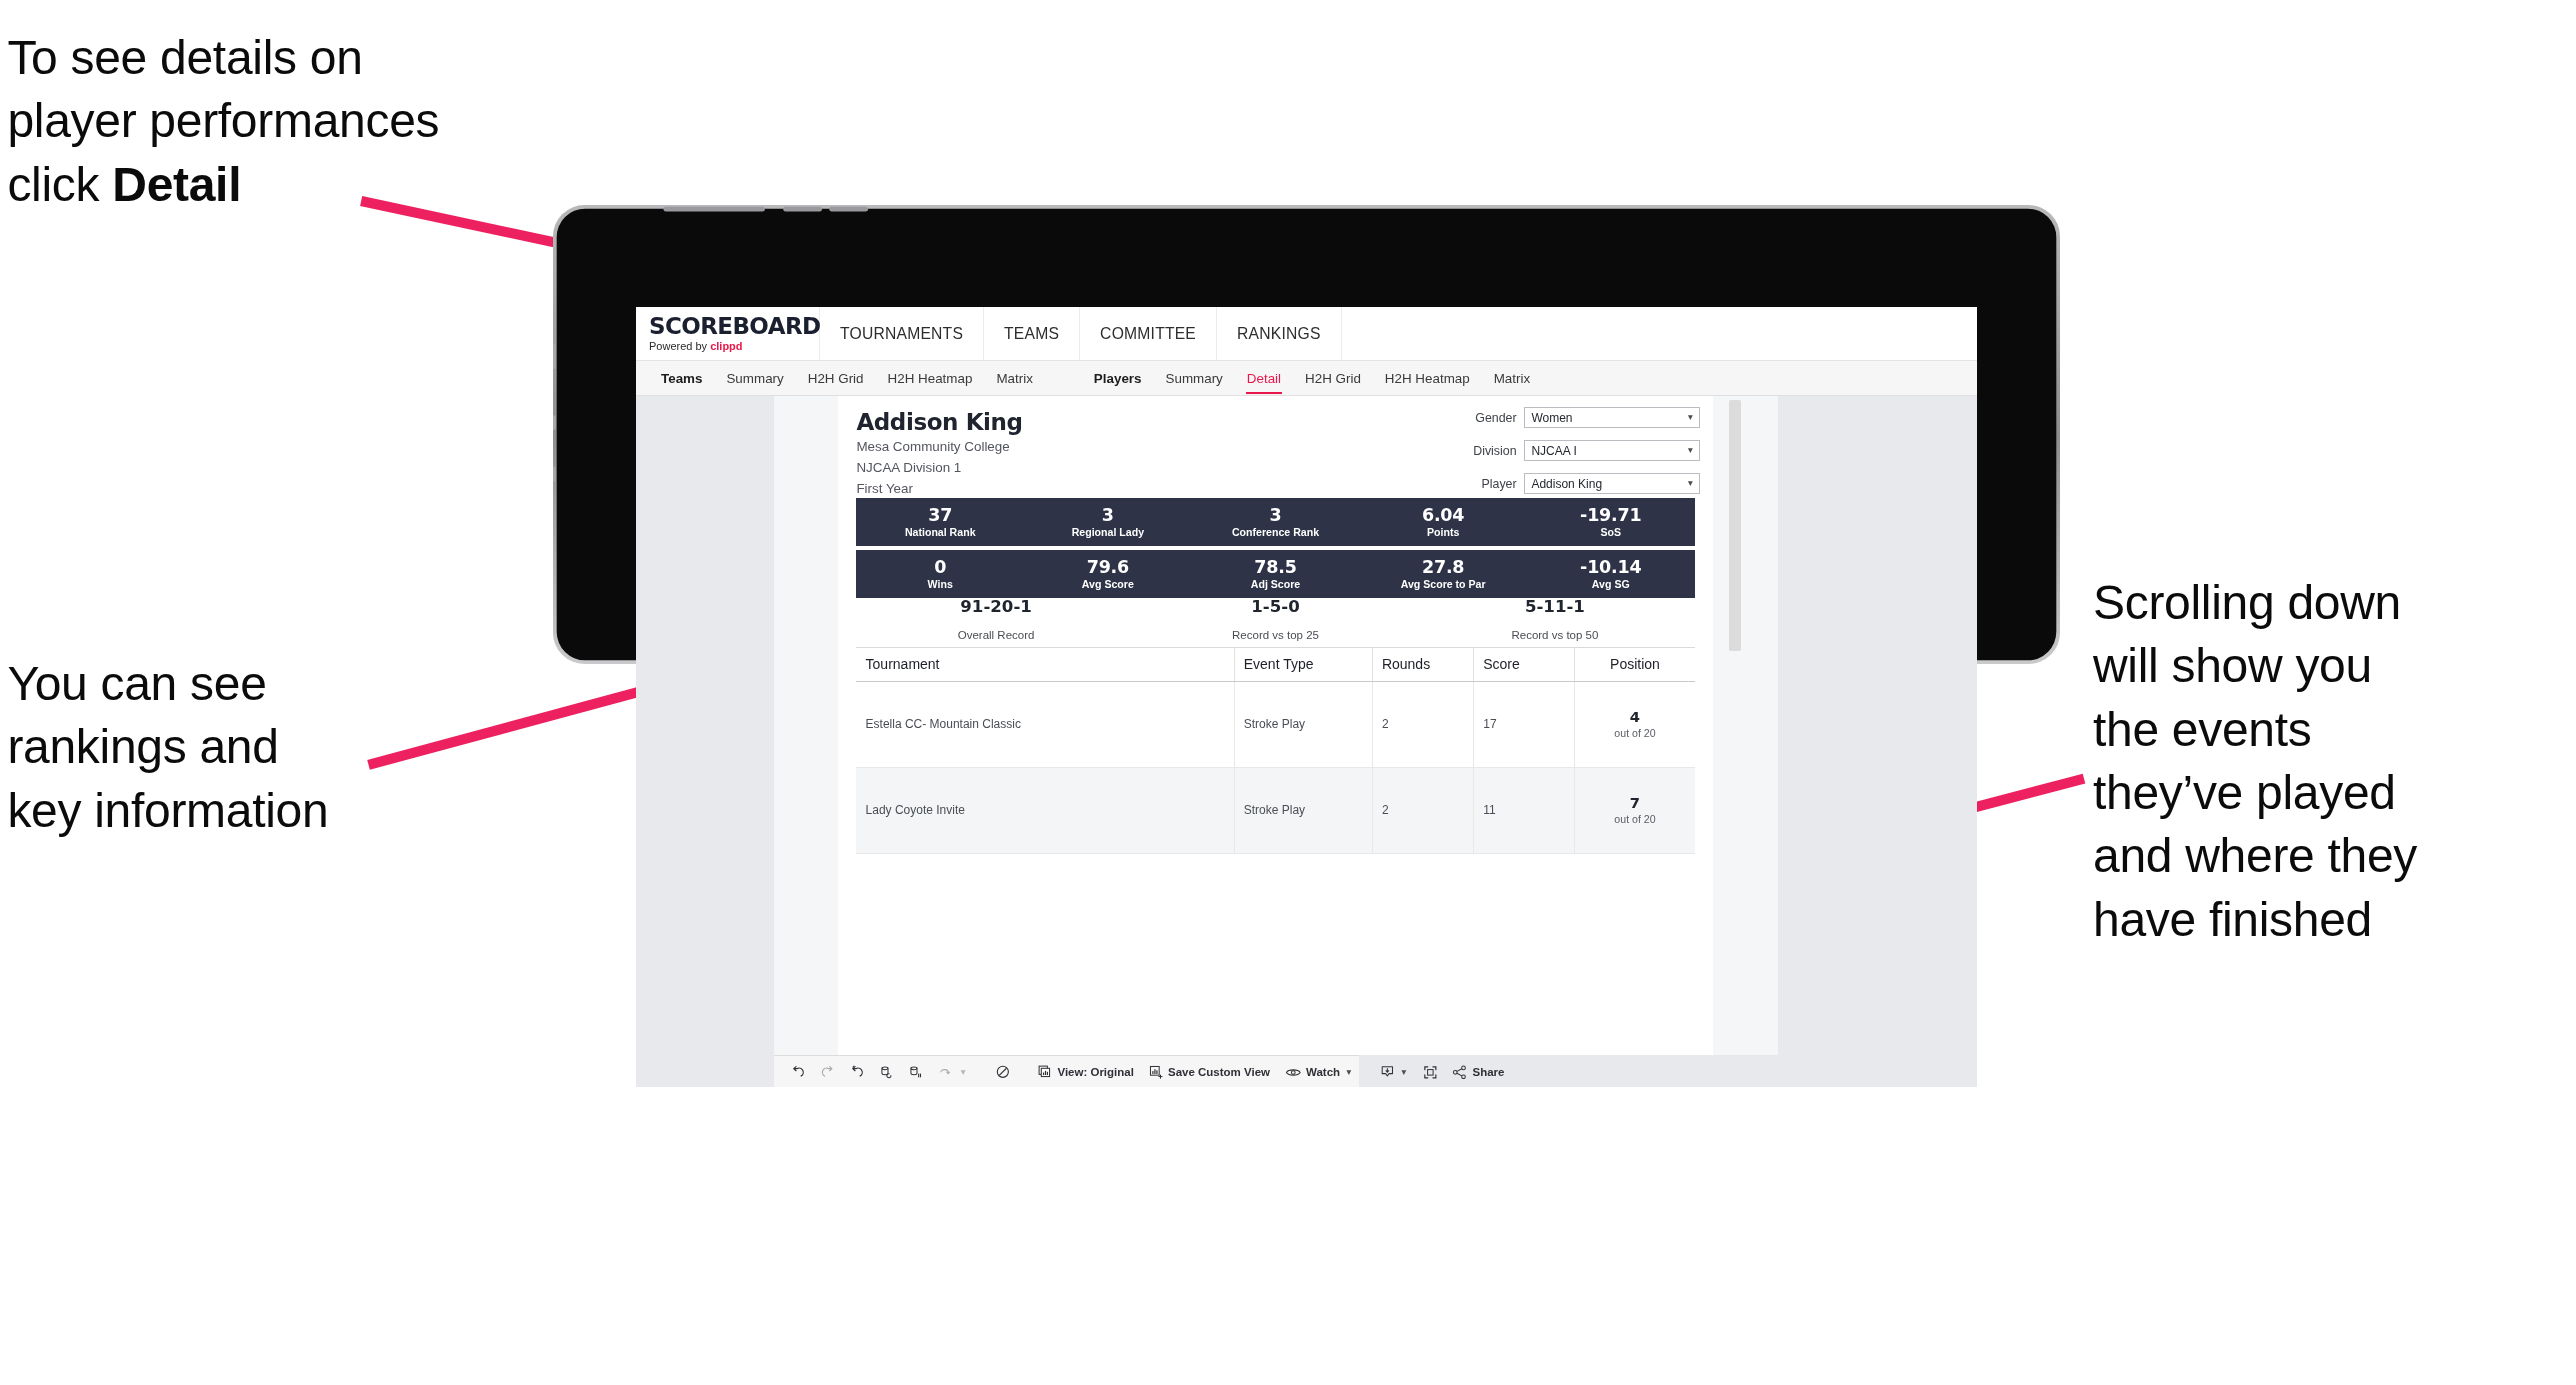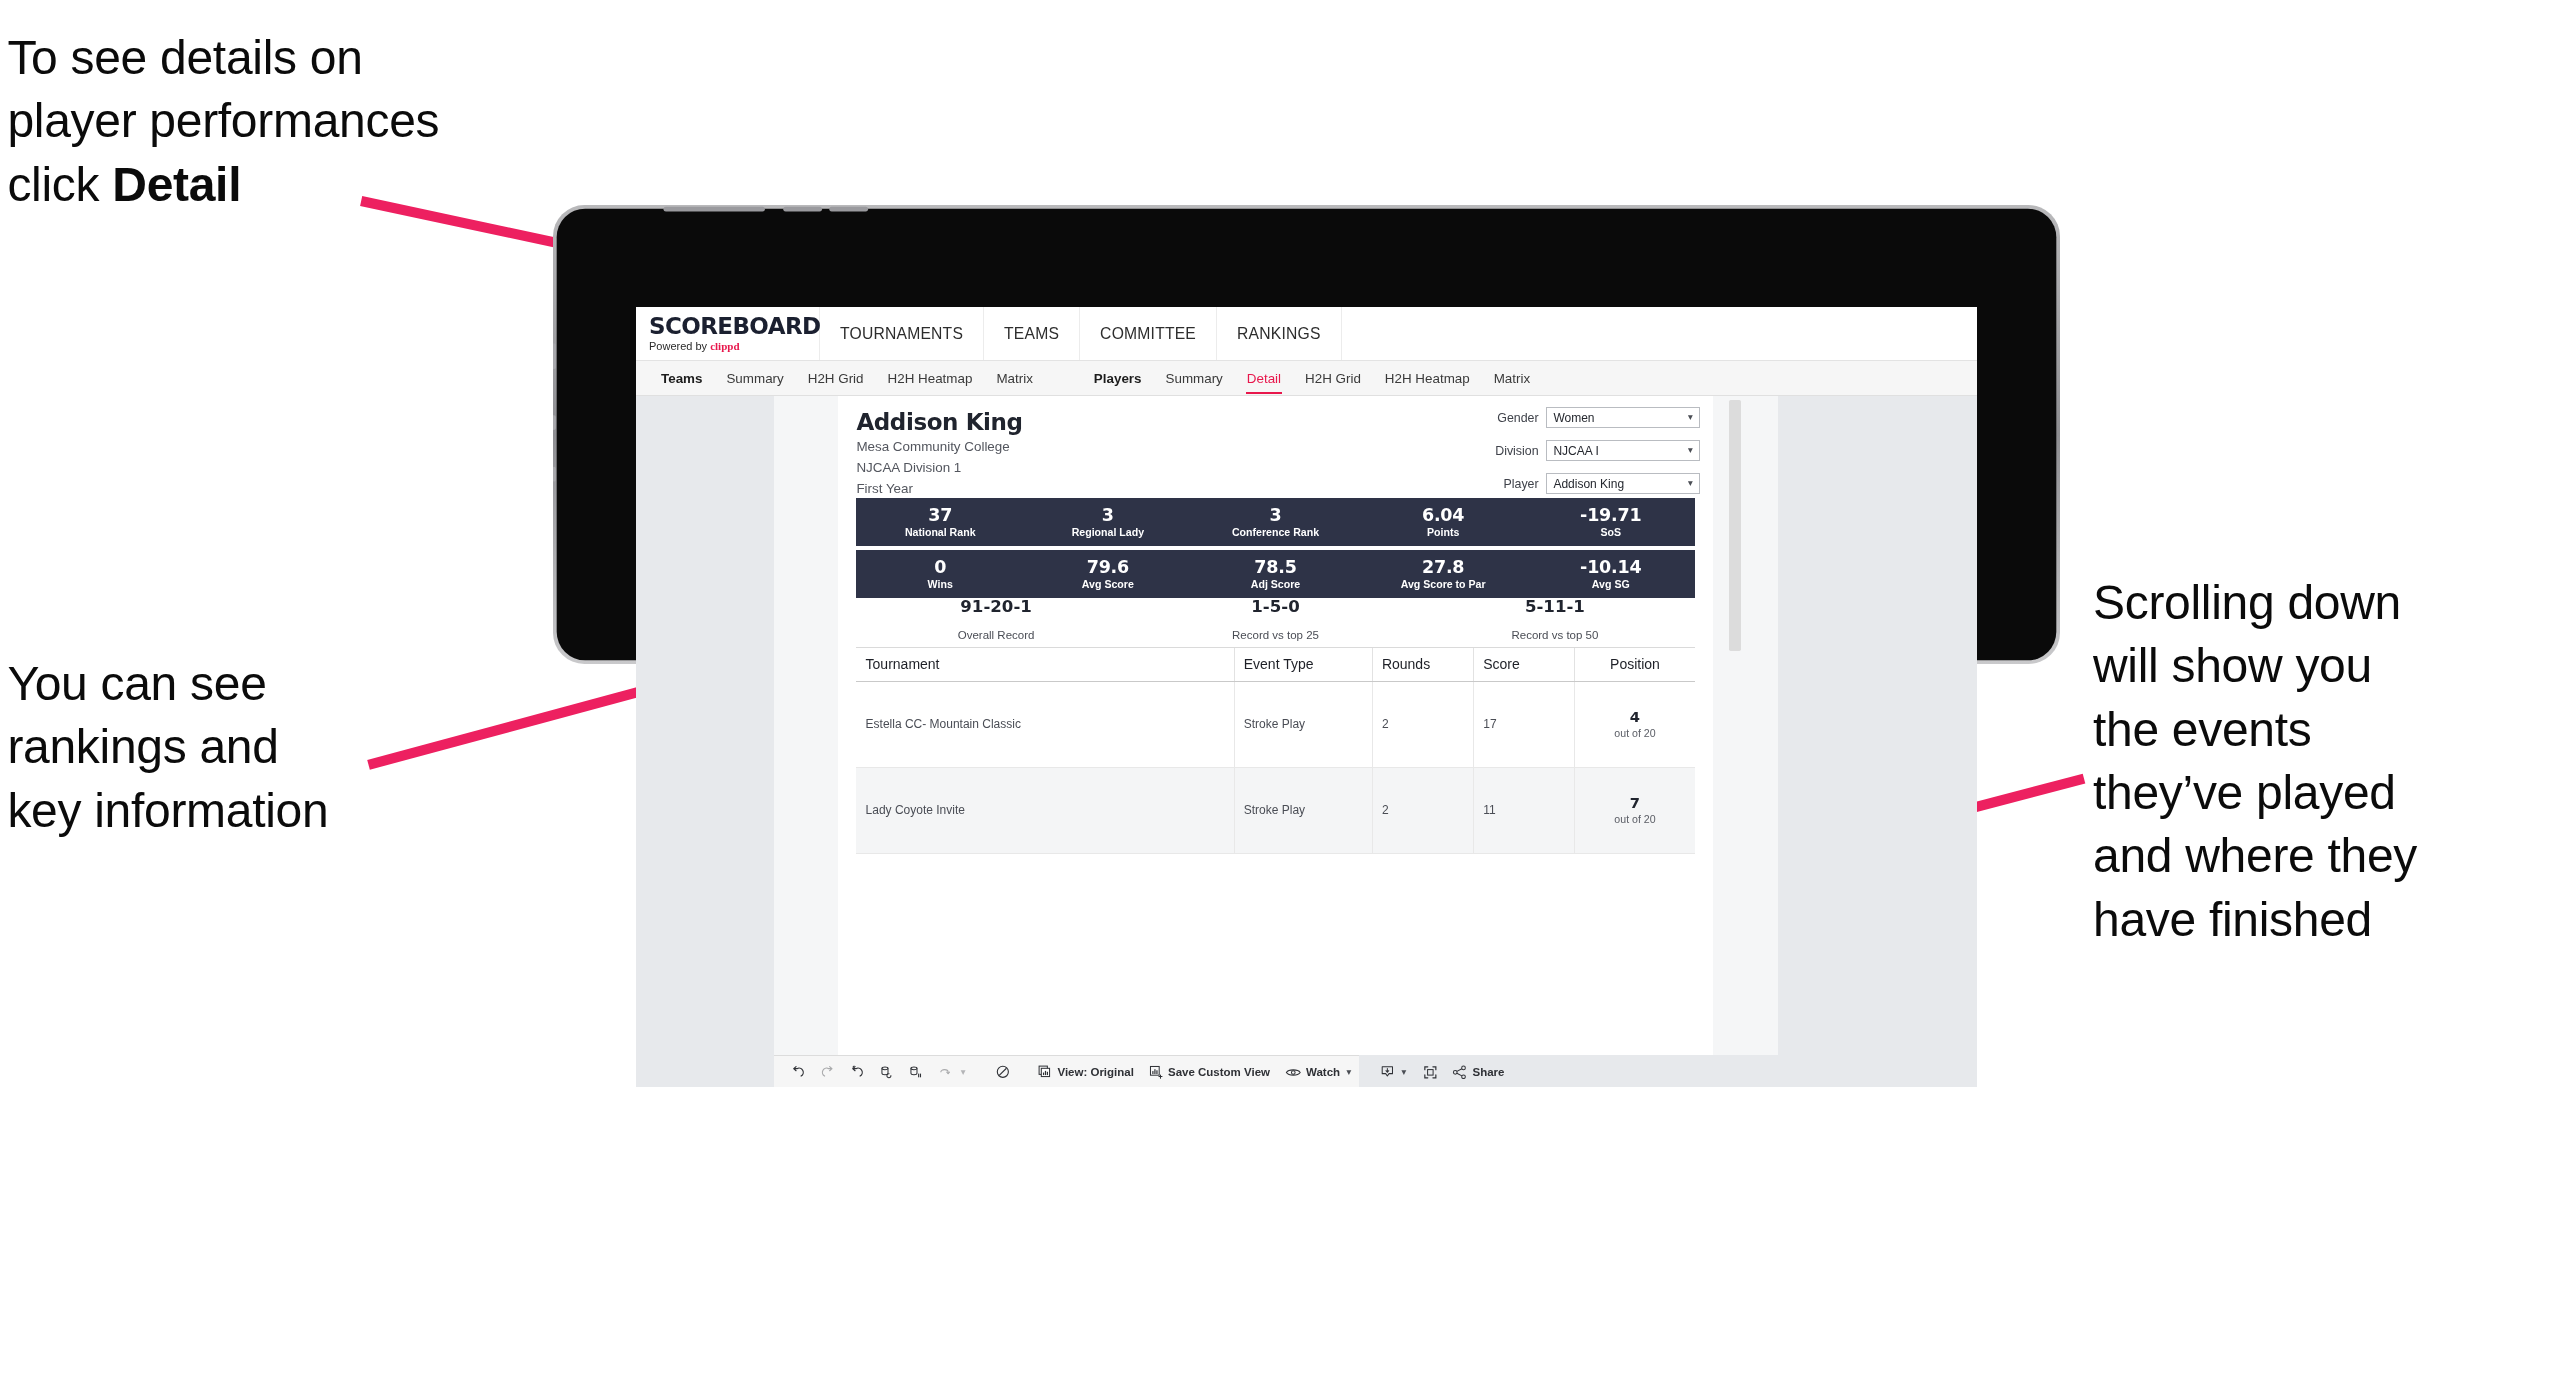--- a/index.html
+++ b/index.html
@@ -61,21 +61,21 @@
     display:flex;flex-direction:column;justify-content:center;
     padding-left:13px;box-sizing:border-box;
     border-right:0.9px solid #ececec;
   }
   .brand-name{
     font-size:23px;font-weight:800;color:#1b2030;
     letter-spacing:-0.6px;line-height:1;
     font-family:"DejaVu Sans", sans-serif;
   }
   .brand-sub{font-size:11px;color:#2a2a2a;margin-top:2.8px;line-height:1;}
-  .brand-sub .clippd{color:#e8174c;font-weight:700;font-family:Liberation Serif, serif;}
+  .brand-sub .clippd{color:#e8174c;font-weight:700;}
   .topnav-items{display:flex;align-items:stretch;}
   .topnav-item{
     display:flex;align-items:center;
     padding:0 20px;
     font-size:15.7px;color:#2d2d2d;
     border-right:0.9px solid #ececec;
     letter-spacing:0.2px;
     cursor:pointer;
   }
 
@@ -137,21 +137,21 @@
     letter-spacing:-0.4px;line-height:1.15;
     font-family:"DejaVu Sans", sans-serif;
   }
   .player-meta{font-size:13.4px;color:#53565e;line-height:1.42;margin-top:1.8px;}
 
   
   .filters{position:absolute;right:13px;top:11px;width:253px;}
   .filter-row{display:flex;align-items:center;justify-content:flex-end;margin-bottom:12px;}
   .filter-label{font-size:12.4px;color:#3f424a;margin-right:7.4px;}
   .filter-select{
-    width:154px;height:21px;
+    width:176px;height:21px;
     border:0.9px solid #b9bcc1;background:#ffffff;
     display:flex;align-items:center;justify-content:space-between;
     padding:0 4.6px 0 6.4px;box-sizing:border-box;
     font-size:12px;color:#25282f;
     cursor:pointer;
   }
   .caret{font-size:8.3px;color:#4a4d54;line-height:1;}
 
   
   .statbar{

